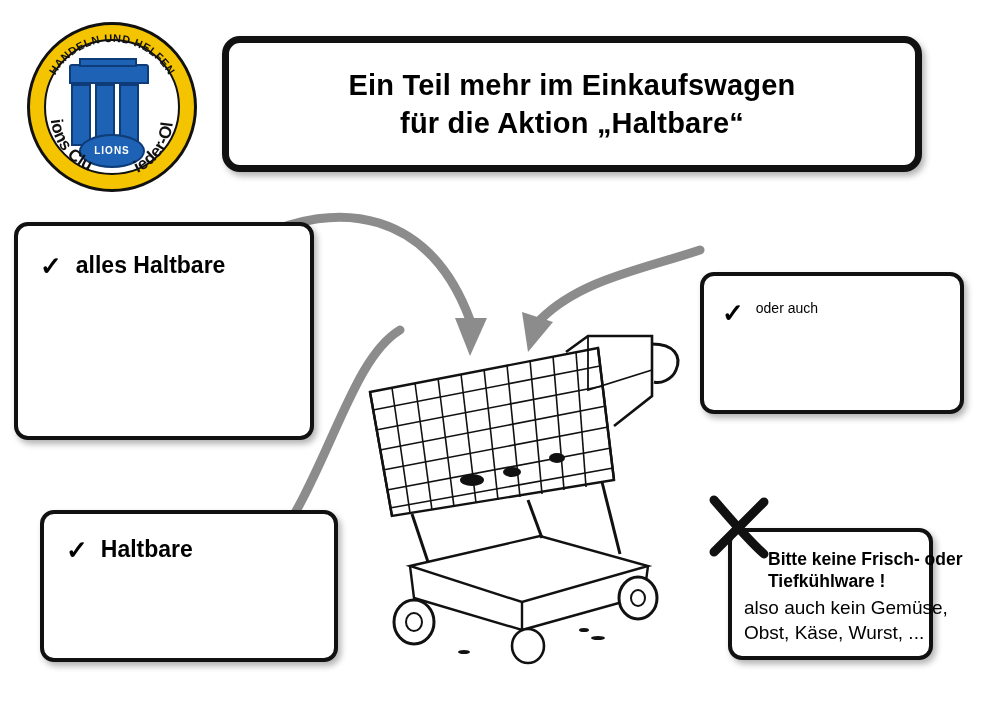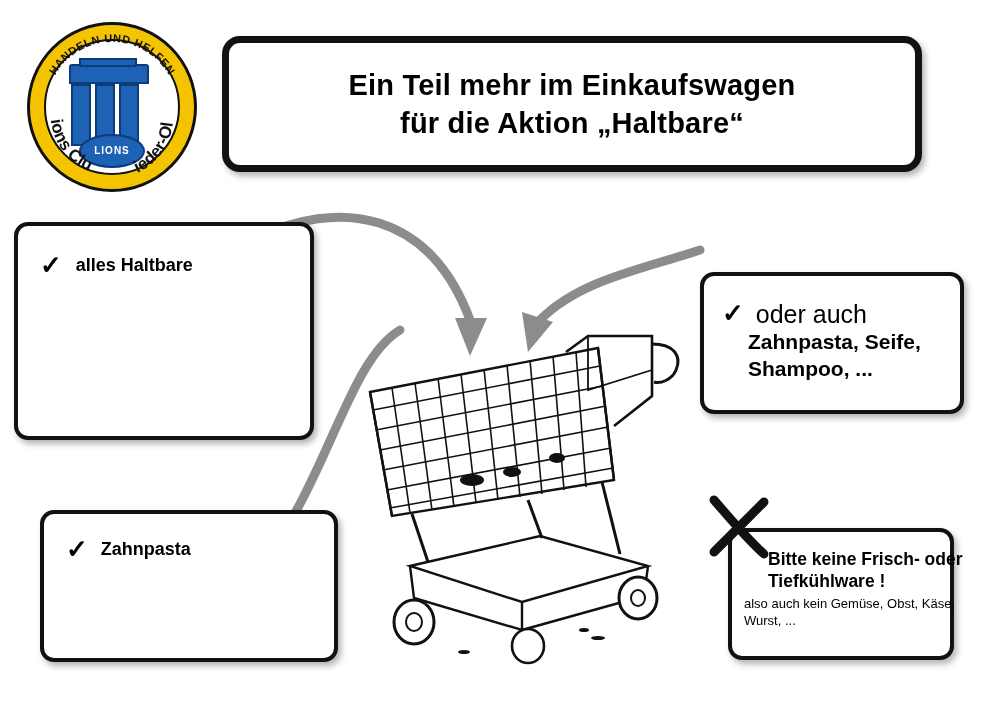--- a/index.html
+++ b/index.html
@@ -148,21 +148,21 @@
     white-space: nowrap;
   }
 
   
   .callout .check {
     font-size: 26px;
     font-weight: bold;
     line-height: 1;
   }
   .callout .head {
-    font-size: 18px;
+    font-size: 23px;
     font-weight: bold;
   }
   .callout .body {
     font-size: 18px;
     line-height: 1.32;
   }
 
   #box-haltbare {
     left: 14px;
     top: 222px;
@@ -213,53 +213,53 @@
   }
   #box-zahnpasta .row1 {
     position: absolute;
     left: 18px;
     top: 24px;
     display: flex;
     align-items: flex-start;
     gap: 12px;
   }
   #box-zahnpasta .lead {
-    font-size: 25px;
+    font-size: 14px;
   }
   #box-zahnpasta .strong {
     position: absolute;
     left: 44px;
     top: 52px;
     width: 210px;
     font-size: 21px;
     font-weight: bold;
     line-height: 1.3;
   }
 
   #box-frisch {
     left: 728px;
     top: 528px;
-    width: 226px;
+    width: 205px;
     height: 132px;
   }
   #box-frisch .strong {
     position: absolute;
     left: 36px;
     top: 16px;
     width: 196px;
     font-size: 17.5px;
     font-weight: bold;
     line-height: 1.28;
   }
   #box-frisch .small {
     position: absolute;
     left: 12px;
     top: 64px;
     width: 216px;
-    font-size: 13px;
+    font-size: 19px;
     line-height: 1.3;
   }
   #cross-mark {
     position: absolute;
     left: 706px;
     top: 494px;
     width: 66px;
     height: 66px;
     pointer-events: none;
   }
@@ -398,30 +398,29 @@
   <div id="box-haltbare" class="rough callout">
     <div class="row1">
       <span class="check">✓</span>
       <span class="head">alles Haltbare</span>
     </div>
   </div>
 
   <div id="box-konserven" class="rough callout">
     <div class="row1">
       <span class="check">✓</span>
-      <span class="head">Zahnpasta</span>
+      <span class="head">Haltbare</span>
     </div>
   </div>
 
   <div id="box-zahnpasta" class="rough callout">
     <div class="row1">
       <span class="check">✓</span>
       <span class="lead">oder auch</span>
     </div>
-    <div class="strong">Zahnpasta, Seife, Shampoo, ...</div>
   </div>
 
   <div id="box-frisch" class="rough callout">
     <div class="strong">Bitte keine Frisch- oder Tiefkühlware !</div>
     <div class="small">also auch kein Gemüse, Obst, Käse, Wurst, ...</div>
   </div>
   <svg id="cross-mark" viewBox="0 0 66 66">
     <path d="M 8,6 C 22,22 40,44 58,60" stroke="#111111" stroke-width="9" stroke-linecap="round" fill="none"></path>
     <path d="M 58,8 C 42,24 22,44 8,58" stroke="#111111" stroke-width="9" stroke-linecap="round" fill="none"></path>
   </svg>

